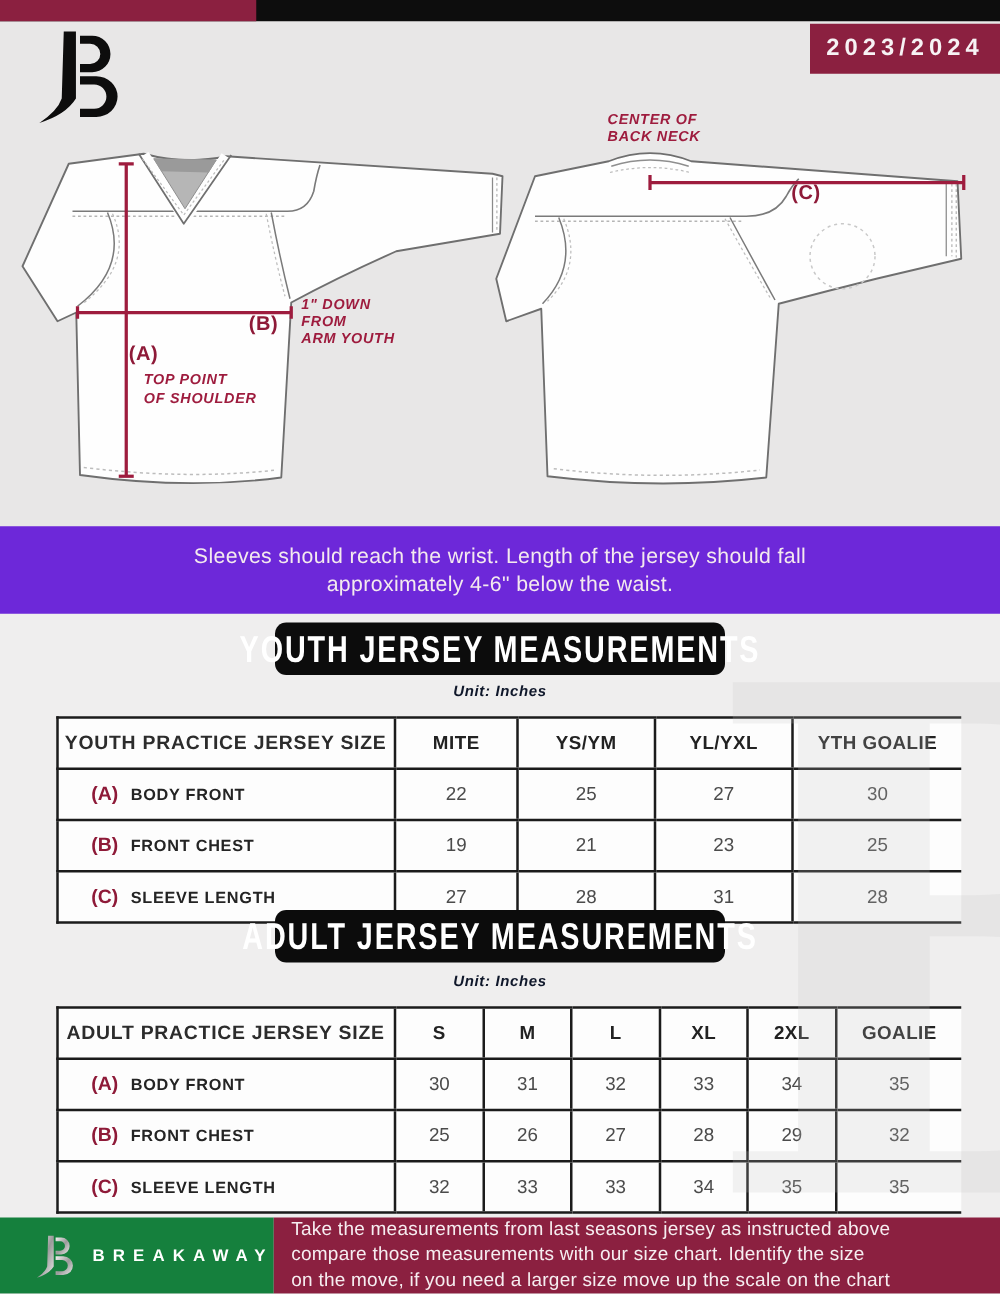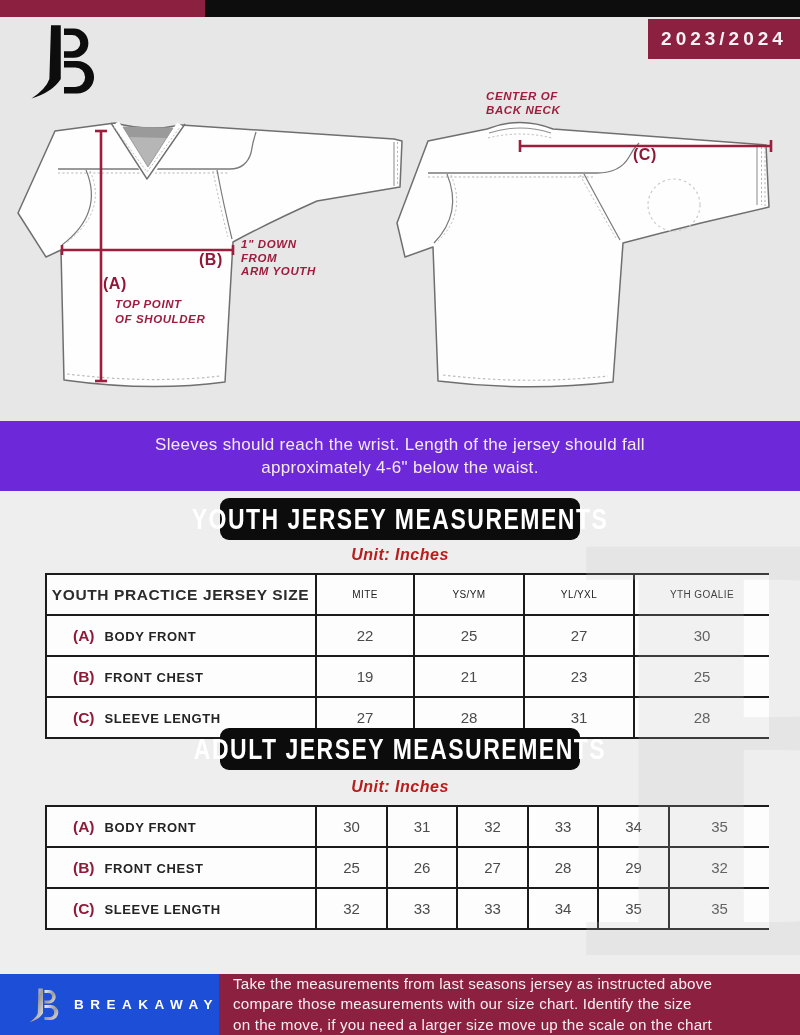--- a/index.html
+++ b/index.html
@@ -29,37 +29,37 @@
   .fit-banner{position:absolute;left:0;top:421px;width:800px;height:70px;background:#6d28d9;
               display:flex;flex-direction:column;align-items:center;justify-content:center;z-index:1;}
   .fit-banner div{color:#F4EAEE;font-size:17px;line-height:23px;letter-spacing:.3px;}
   
   .section-banner{position:absolute;left:50%;transform:translateX(-50%);width:360px;height:42px;
                   background:#0c0c0c;border-radius:9px;display:flex;align-items:center;
                   justify-content:center;z-index:1;}
   .section-banner .bt{color:#fff;font-size:23px;font-weight:700;letter-spacing:1.5px;
                       transform:scaleY(1.3);white-space:nowrap;}
   .unit-line{position:absolute;left:0;width:800px;text-align:center;font-style:italic;
-             font-weight:600;font-size:16px;color:#b91c1c;letter-spacing:.5px;z-index:1;}
+             font-weight:600;font-size:12px;color:#0f172a;letter-spacing:.5px;z-index:1;}
   
   .size-table{position:absolute;left:45px;width:723px;border-collapse:collapse;table-layout:fixed;
               z-index:1;background:transparent;}
   .size-table td{height:37px;background:#FDFDFD;border-top:2px solid #1b1b1b;
                  border-bottom:2px solid #1b1b1b;font-size:15px;color:#4b4b4b;
                  text-align:center;vertical-align:middle;}
   .size-table td.lbl{border-left:2px solid #1b1b1b;text-align:left;padding-left:26px;margin-left:20px;}
   .size-table td.val{border-left:2px solid #1b1b1b;}
-  .size-table tr.hdr td{font-weight:400;color:#222;letter-spacing:.4px;font-size:10px;}
+  .size-table tr.hdr td{font-weight:700;color:#222;letter-spacing:.4px;font-size:15px;}
   .size-table tr.hdr td.lbl{text-align:center;padding-left:0;font-weight:600;color:#2c2c2c;
                  font-size:15.5px;letter-spacing:.6px;}
   .size-table .key{color:#8E1A38;font-weight:700;font-size:15.5px;margin-right:10px;}
   .size-table .rowlabel{color:#242424;font-weight:600;letter-spacing:.6px;font-size:13px;}
   
   .footer{position:absolute;left:0;top:974px;width:800px;height:61px;display:flex;z-index:3;}
-  .footer-black{width:219px;height:100%;background:#1d4ed8;display:flex;align-items:center;
+  .footer-black{width:219px;height:100%;background:#15803d;display:flex;align-items:center;
                 gap:13px;padding-left:28px;box-sizing:border-box;}
   .footer-brand-text{color:#fff;font-size:13.5px;font-weight:700;letter-spacing:6.5px;white-space:nowrap;}
   .footer-maroon{flex:1;height:100%;background:#8B2040;display:flex;flex-direction:column;
                  justify-content:center;padding-left:14px;box-sizing:border-box;}
   .footer-maroon div{color:#F6EDF0;font-size:15.2px;line-height:20.2px;letter-spacing:.2px;white-space:nowrap;}
   
   .watermark{position:absolute;left:560px;top:520px;font-family:"DejaVu Serif",serif;
              font-size:560px;font-weight:700;line-height:.85;color:rgba(195,195,195,0.20);
              z-index:2;pointer-events:none;}
 </style>
@@ -214,20 +214,29 @@
     <colgroup>
         <col style="width:270px">
         <col style="width:71px">
         <col style="width:70px">
         <col style="width:71px">
         <col style="width:70px">
         <col style="width:71px">
         <col style="width:100px">
       </colgroup>
     <tbody>
+        <tr class="hdr">
+      <td class="lbl">ADULT PRACTICE JERSEY SIZE</td>
+      <td class="val">S</td>
+      <td class="val">M</td>
+      <td class="val">L</td>
+      <td class="val">XL</td>
+      <td class="val">2XL</td>
+      <td class="val">GOALIE</td>
+    </tr>
     <tr>
       <td class="lbl"><span class="key">(A)</span><span class="rowlabel">BODY FRONT</span></td>
       <td class="val">30</td>
       <td class="val">31</td>
       <td class="val">32</td>
       <td class="val">33</td>
       <td class="val">34</td>
       <td class="val">35</td>
     </tr>
     <tr>

